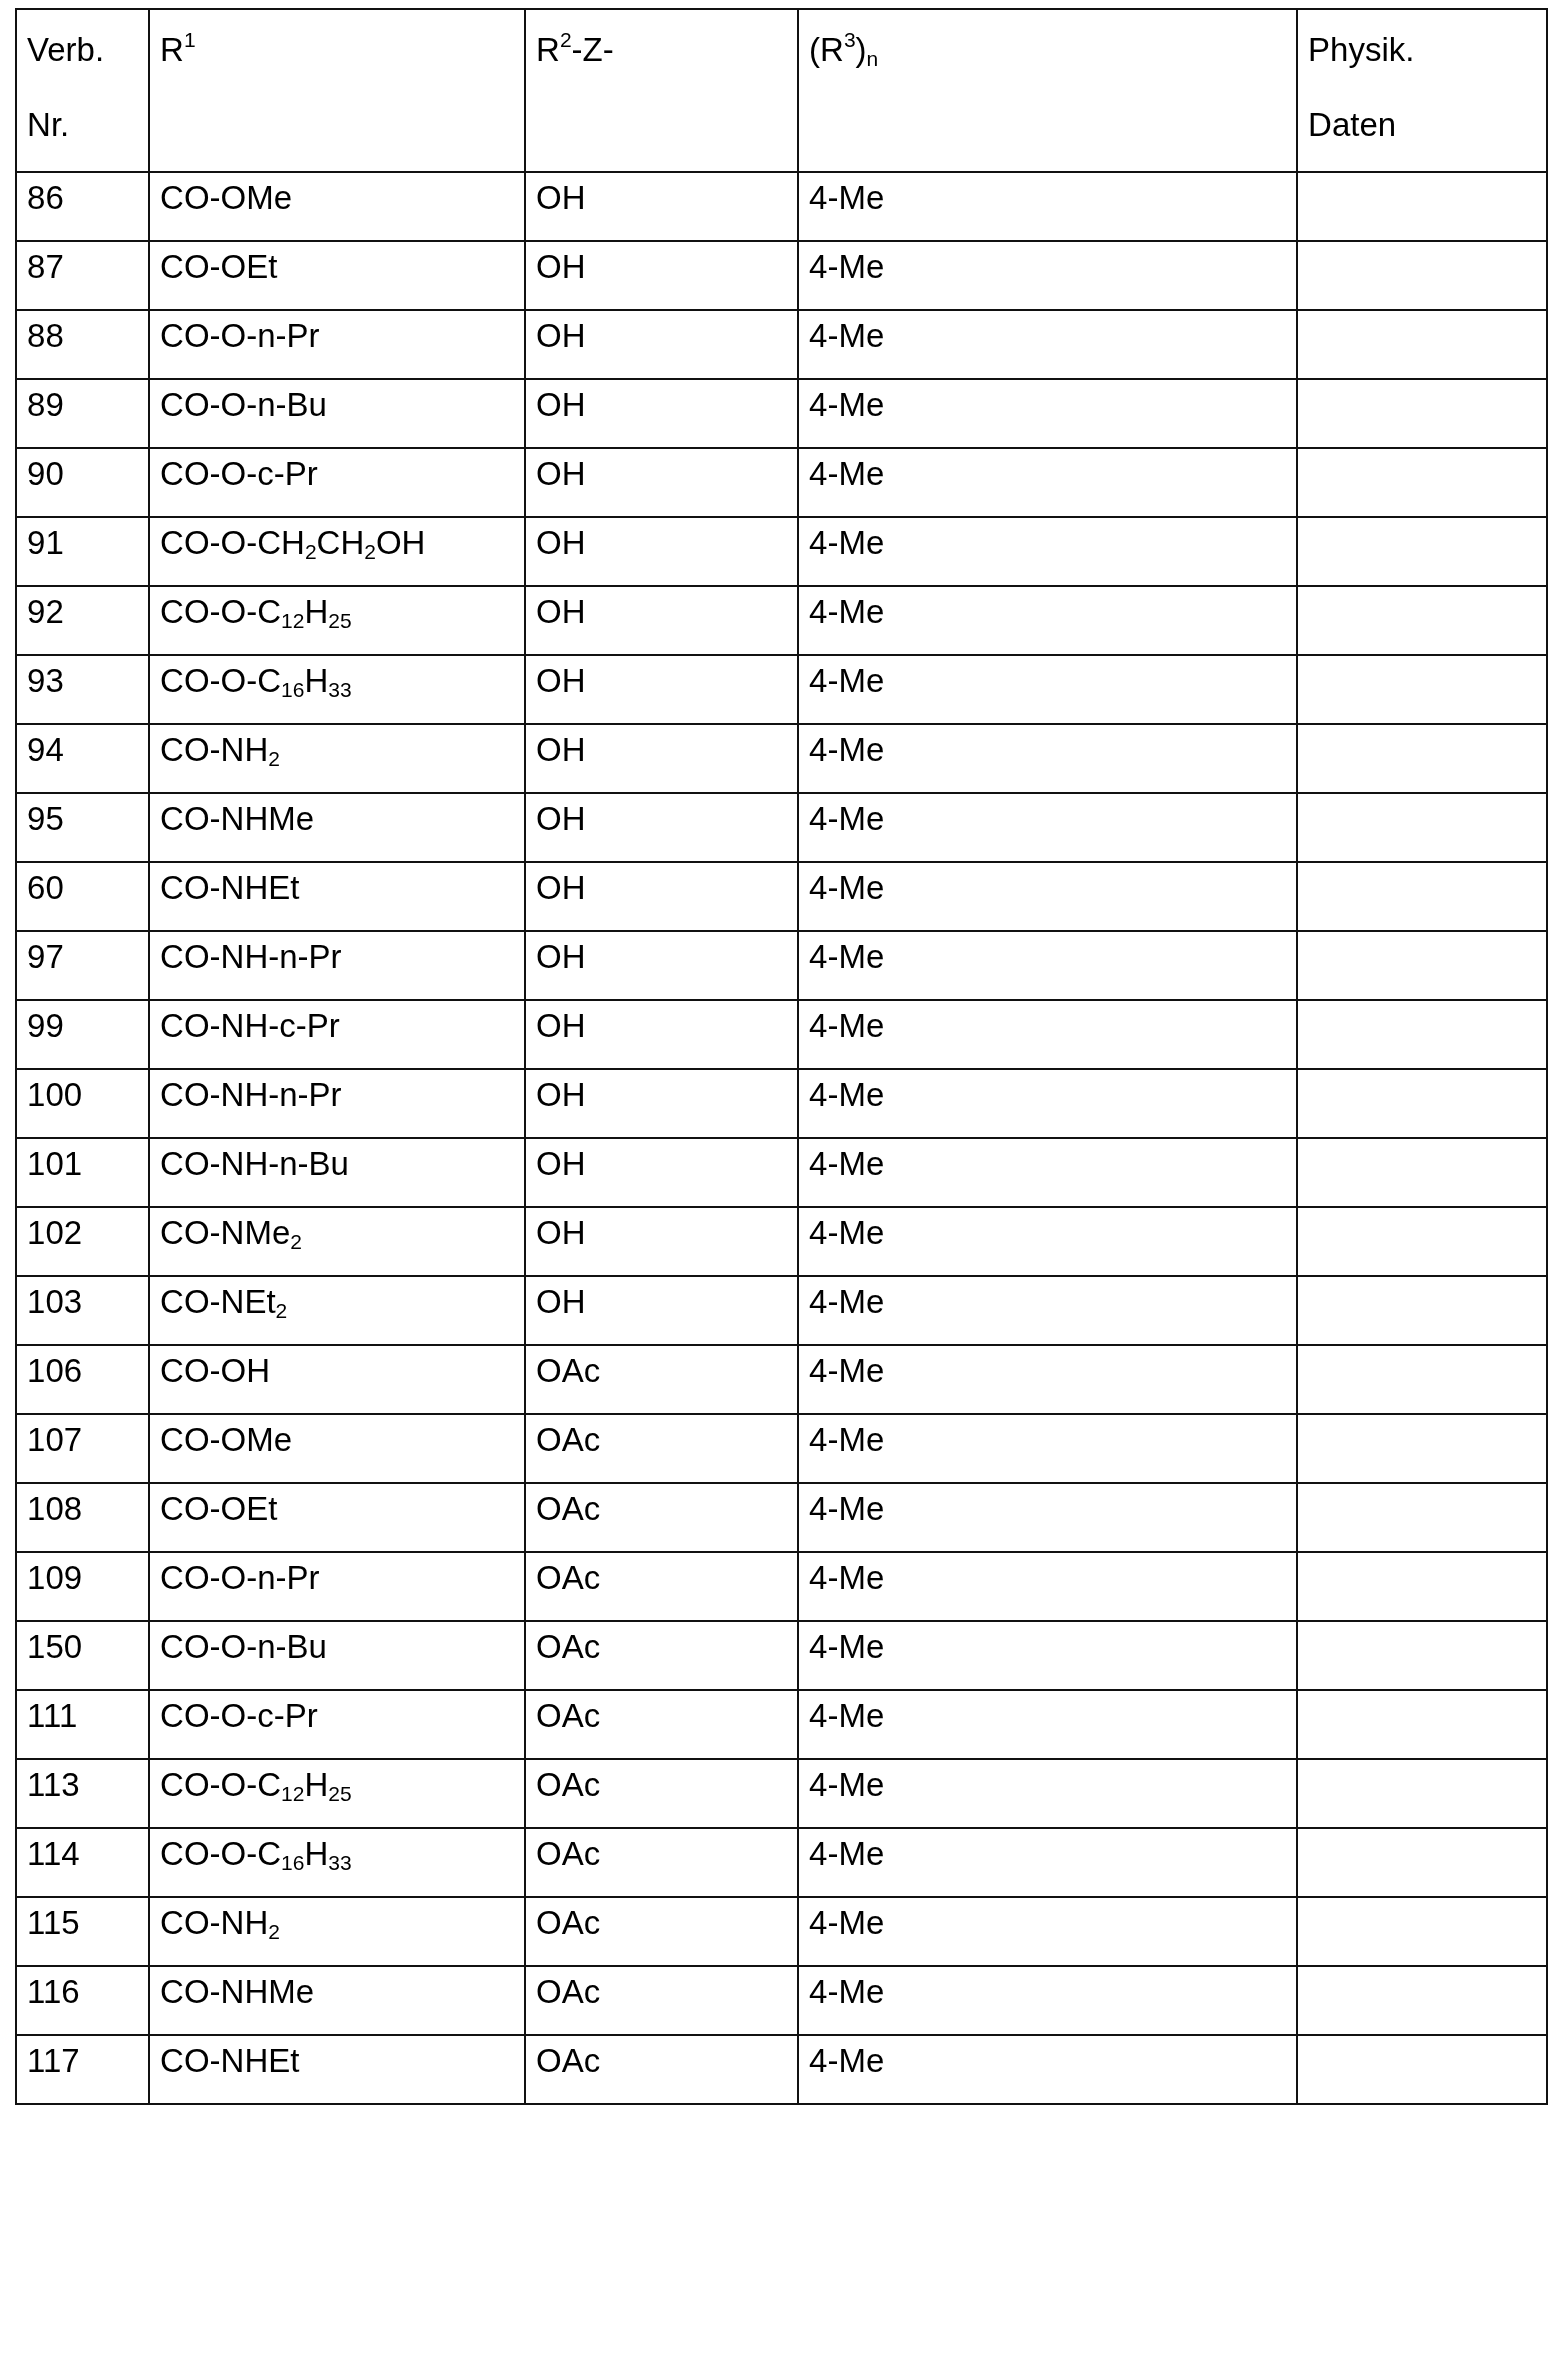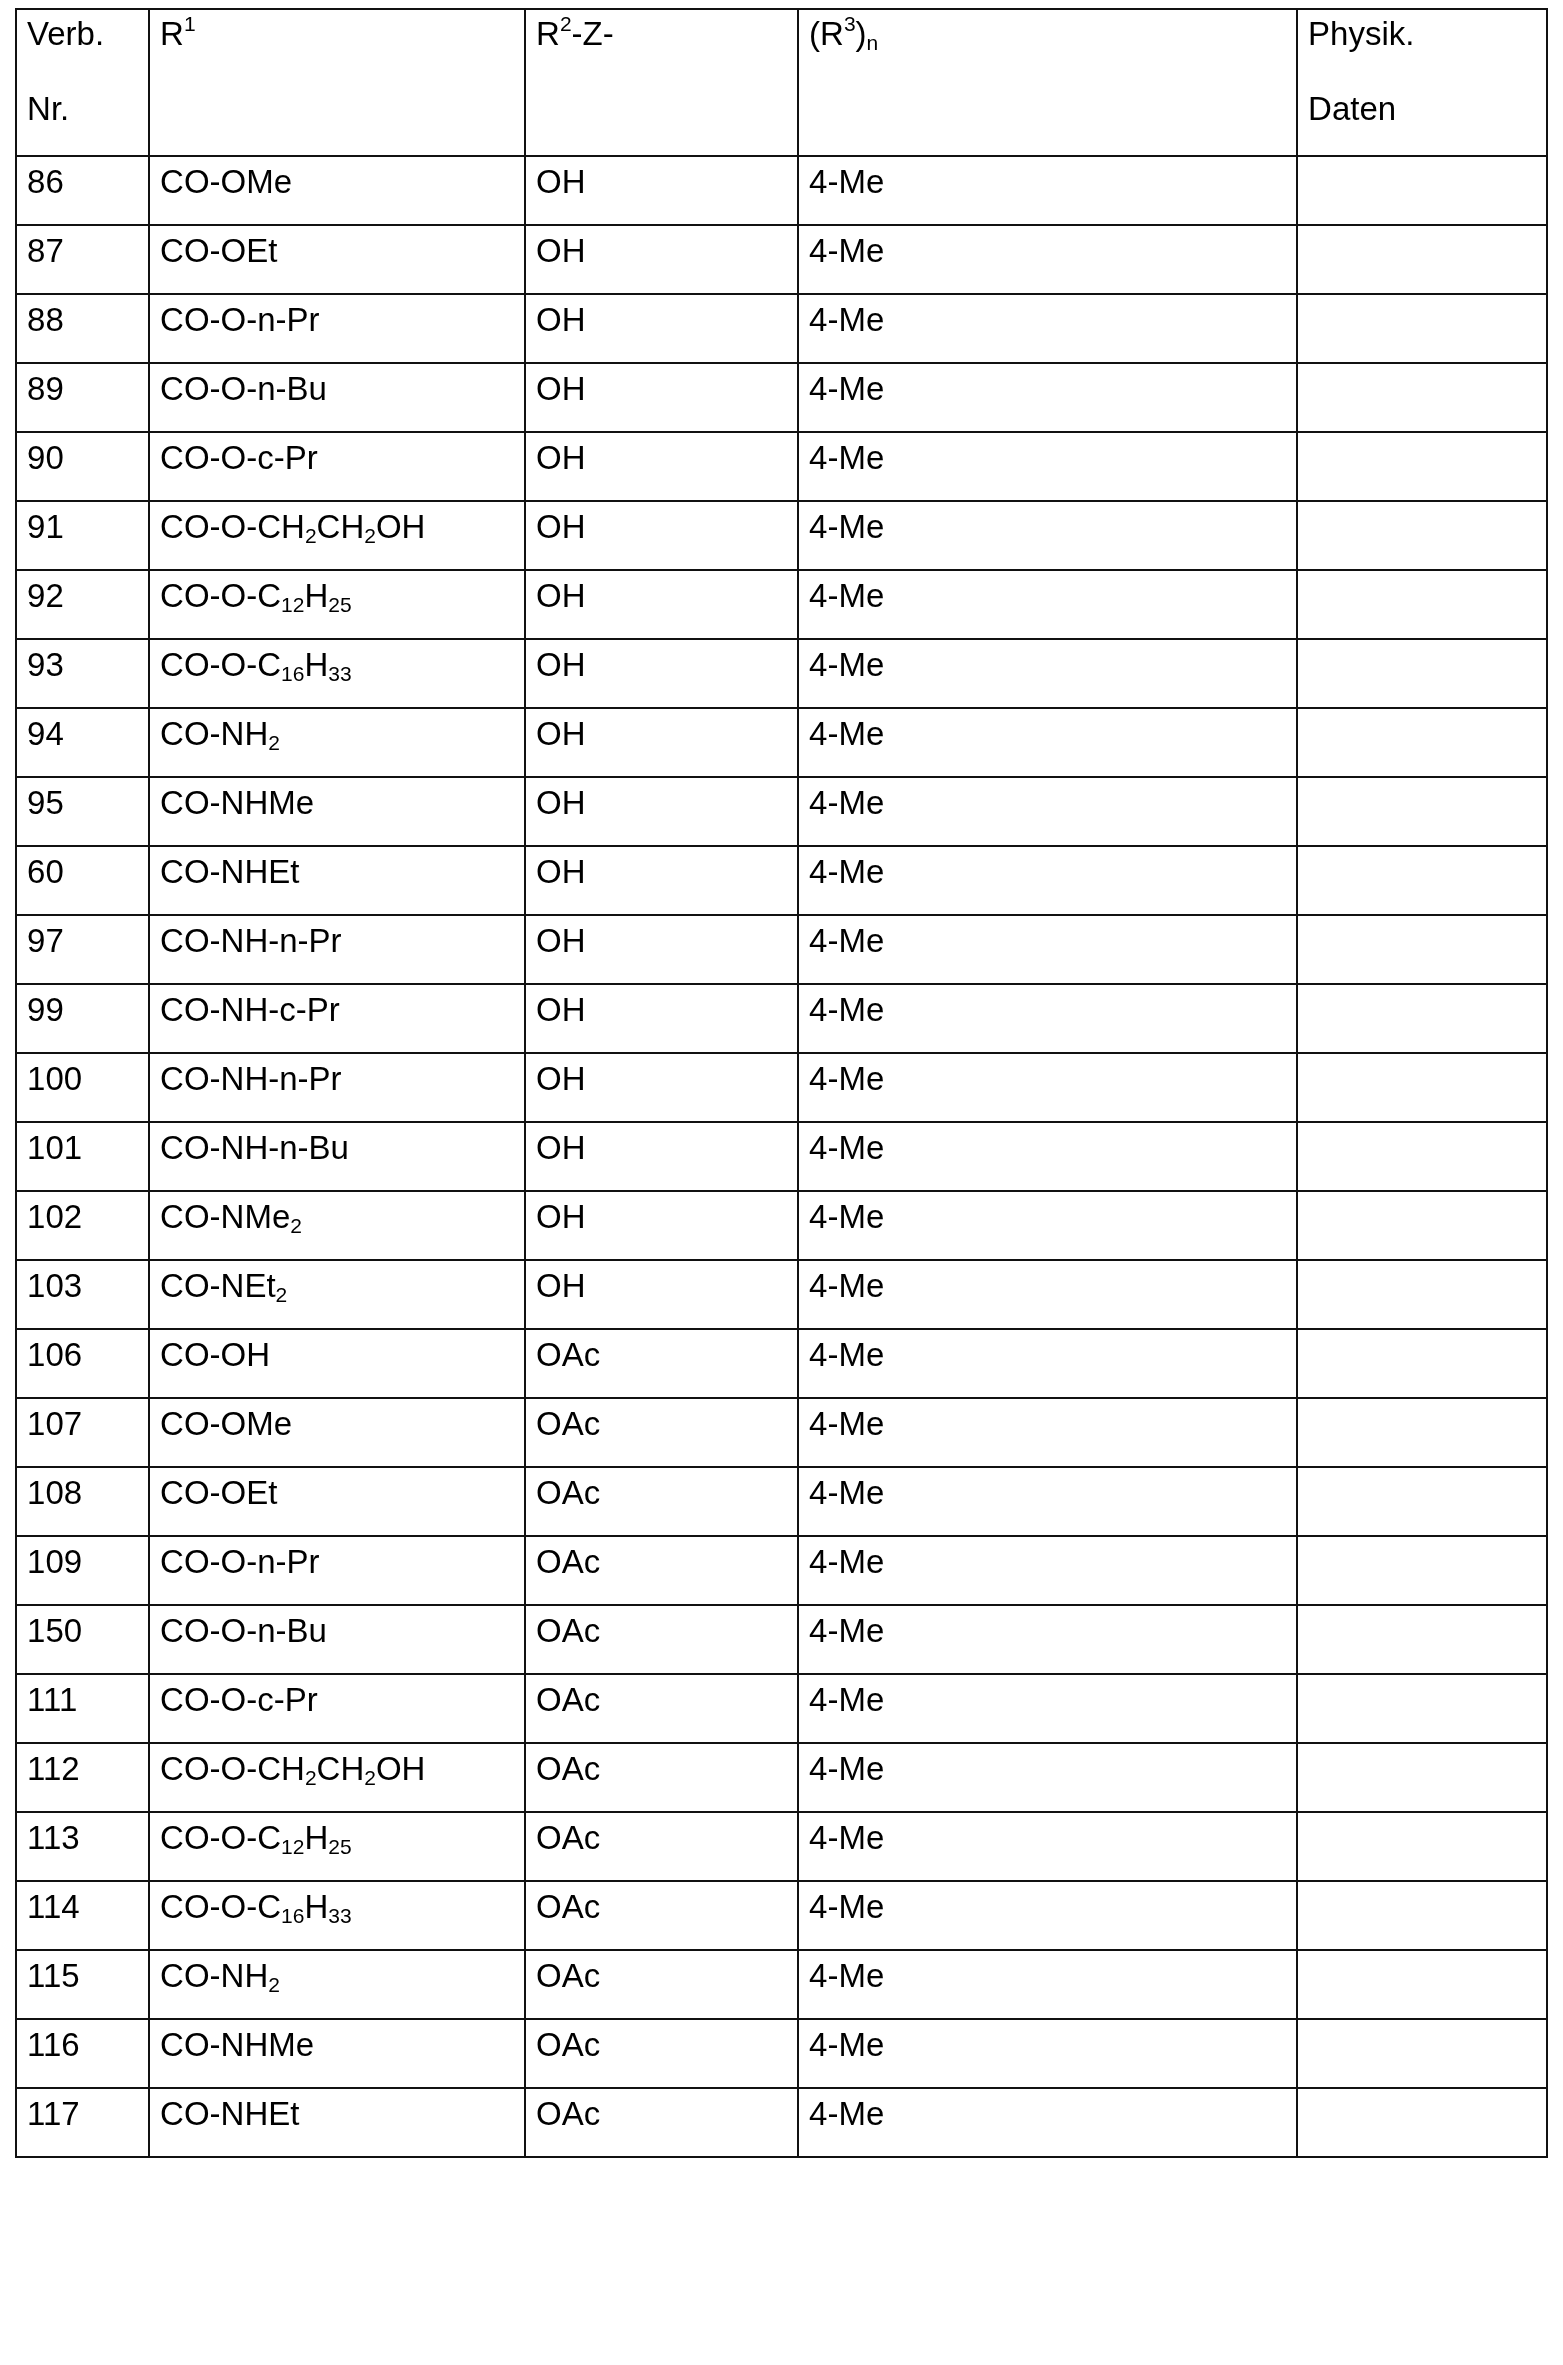--- a/index.html
+++ b/index.html
@@ -11,21 +11,21 @@
   }
   table.chem td, table.chem th {
     border: 2.2px solid #111;
     padding: 0 0 0 10.4px;
     vertical-align: top;
     text-align: left;
     font-weight: normal;
     font-size: 33px;
     line-height: 1;
   }
-  table.chem thead th { height: 138px; padding-top: 7px; }
+  table.chem thead th { height: 138px; padding-top: 23px; }
   table.chem thead th .l2 { display: block; margin-top: 42px; }
   table.chem tbody td { height: 69px; padding-top: 8.6px; box-sizing: border-box; }
   sub { font-size: 21px; vertical-align: -5.2px; line-height: 0; }
   sup { font-size: 21px; vertical-align: 14px; line-height: 0; }
   col.c1 { width: 133px; } col.c2 { width: 376px; } col.c3 { width: 273px; }
   col.c4 { width: 499px; } col.c5 { width: 250px; }
 </style>
 </head>
 <body>
 
@@ -208,27 +208,20 @@
         <td></td>
       </tr>
       <tr>
         <td>111</td>
         <td><span>CO-O-c-Pr</span></td>
         <td>OAc</td>
         <td>4-Me</td>
         <td></td>
       </tr>
       <tr>
-        <td>112</td>
-        <td><span>CO-O-CH</span><sub>2</sub><span>CH</span><sub>2</sub><span>OH</span></td>
-        <td>OAc</td>
-        <td>4-Me</td>
-        <td></td>
-      </tr>
-      <tr>
         <td>113</td>
         <td><span>CO-O-C</span><sub>12</sub><span>H</span><sub>25</sub></td>
         <td>OAc</td>
         <td>4-Me</td>
         <td></td>
       </tr>
       <tr>
         <td>114</td>
         <td><span>CO-O-C</span><sub>16</sub><span>H</span><sub>33</sub></td>
         <td>OAc</td>

